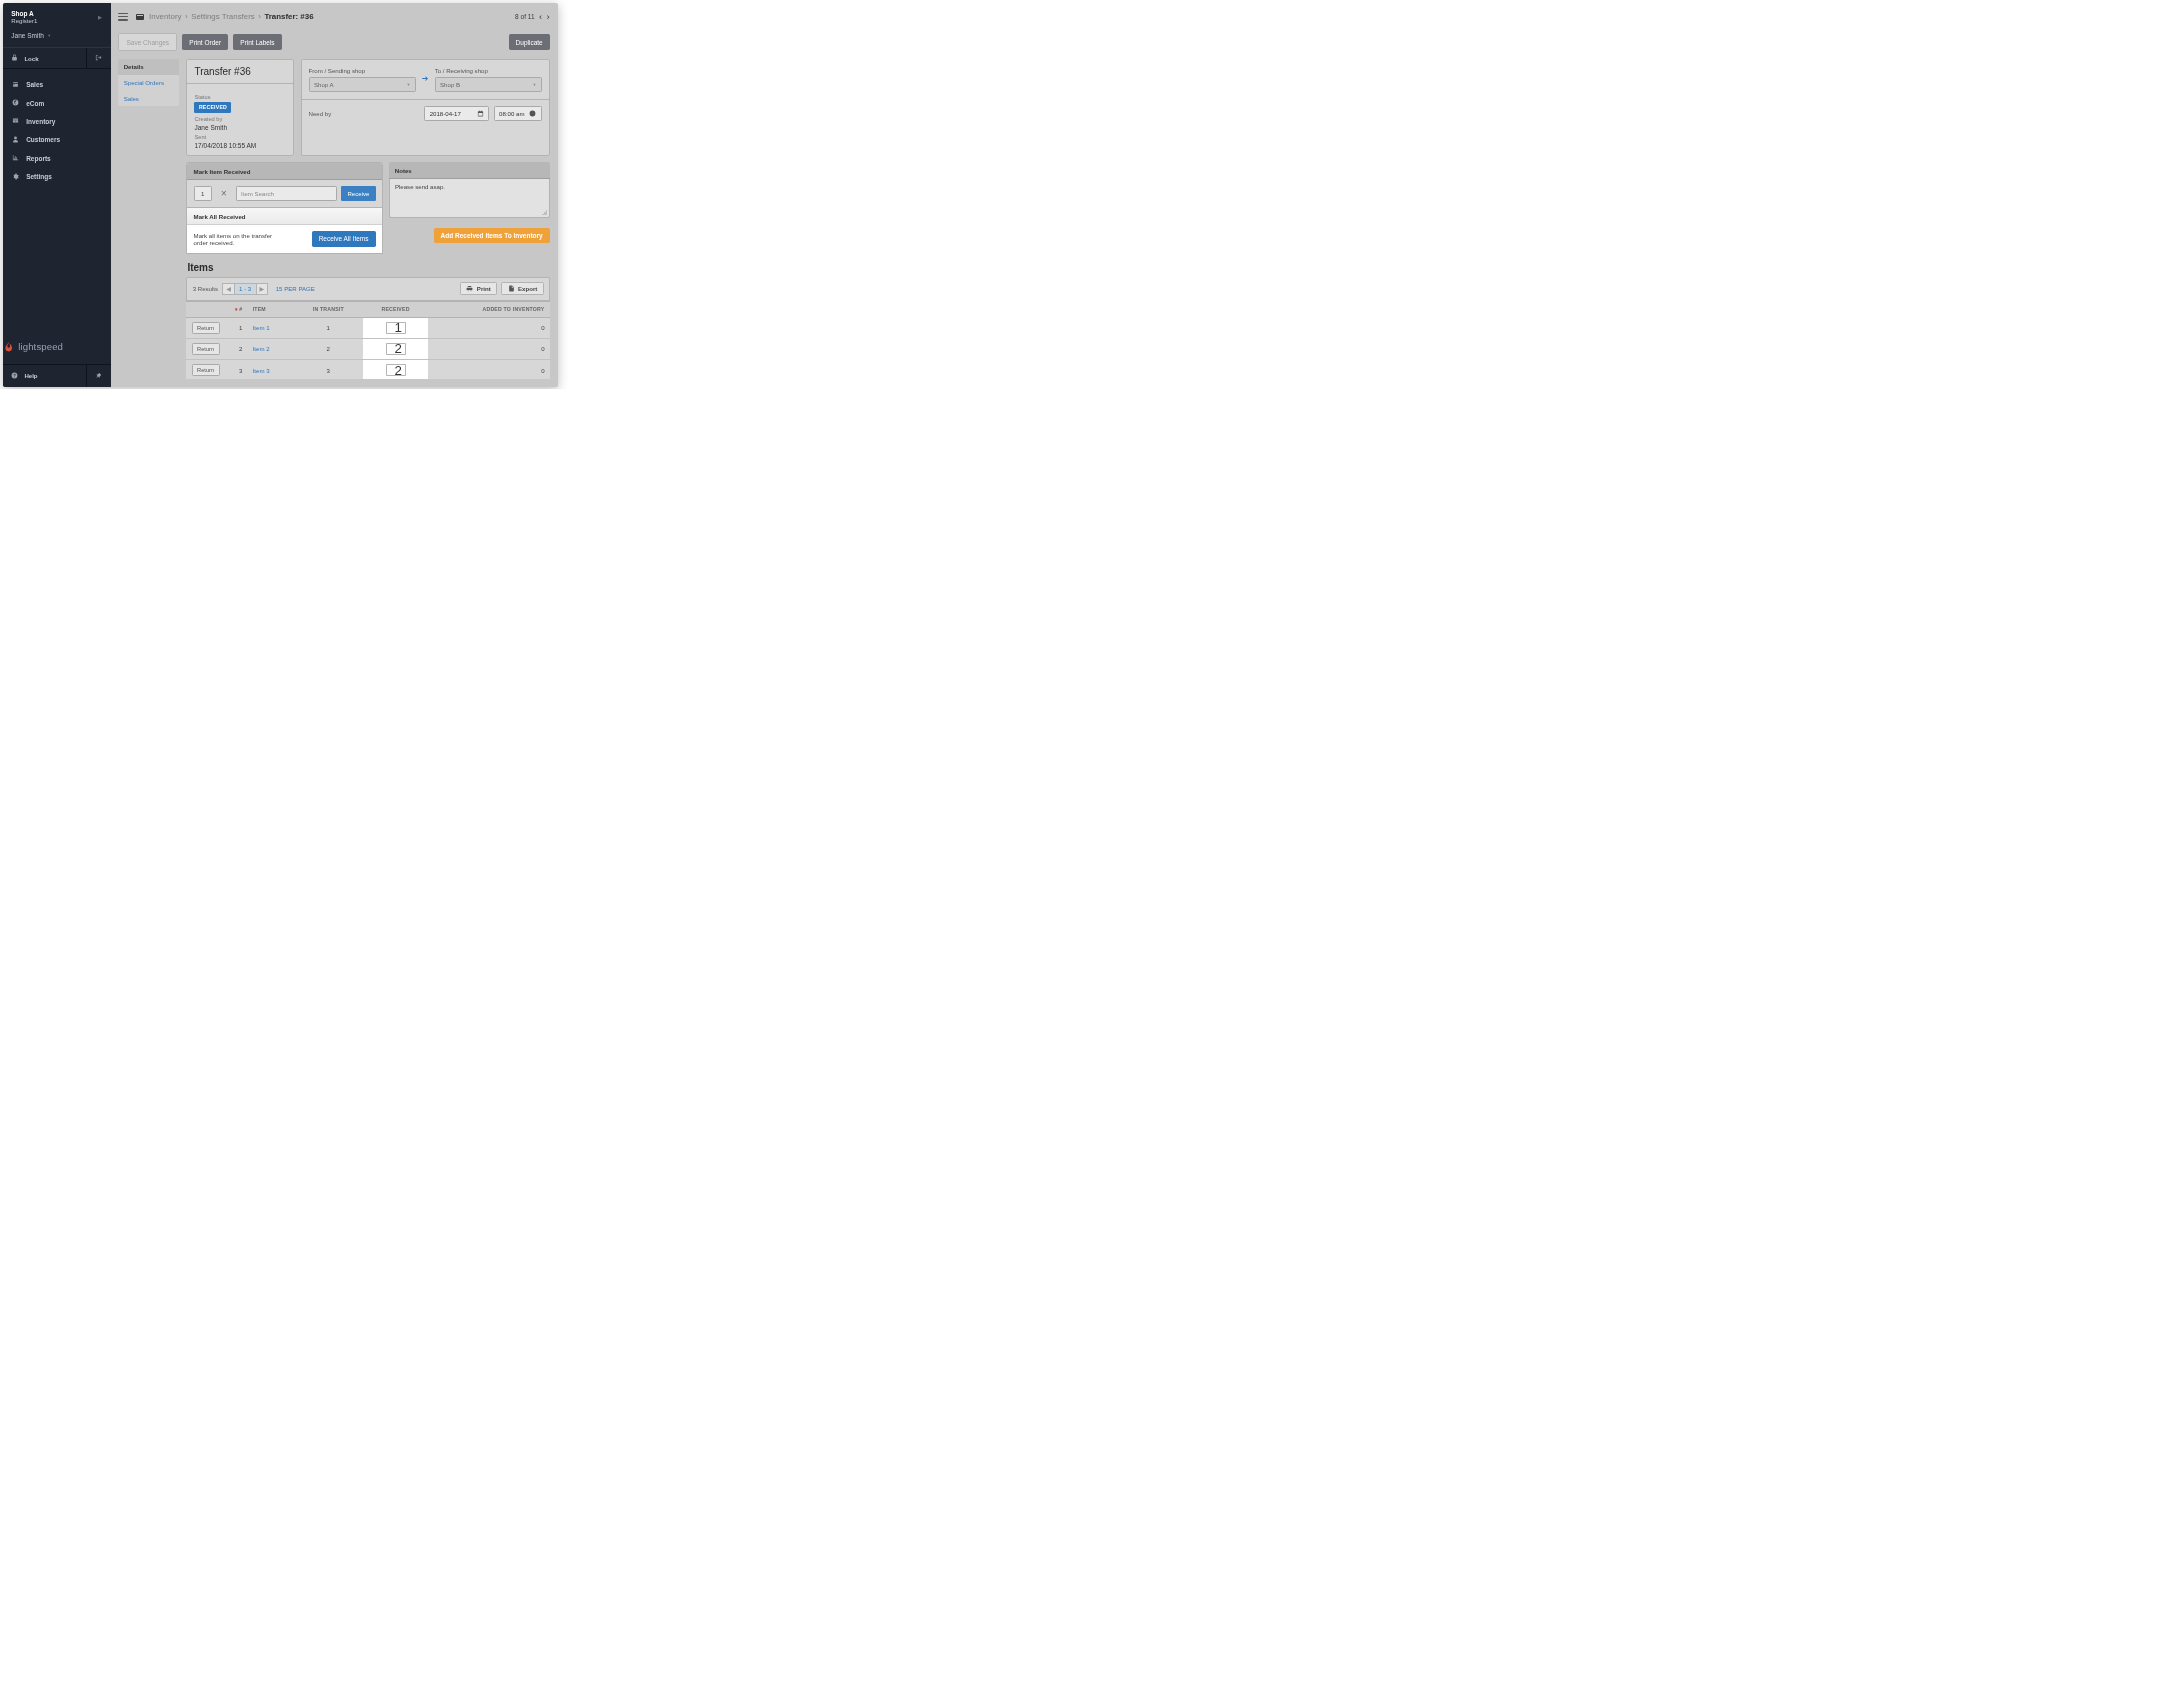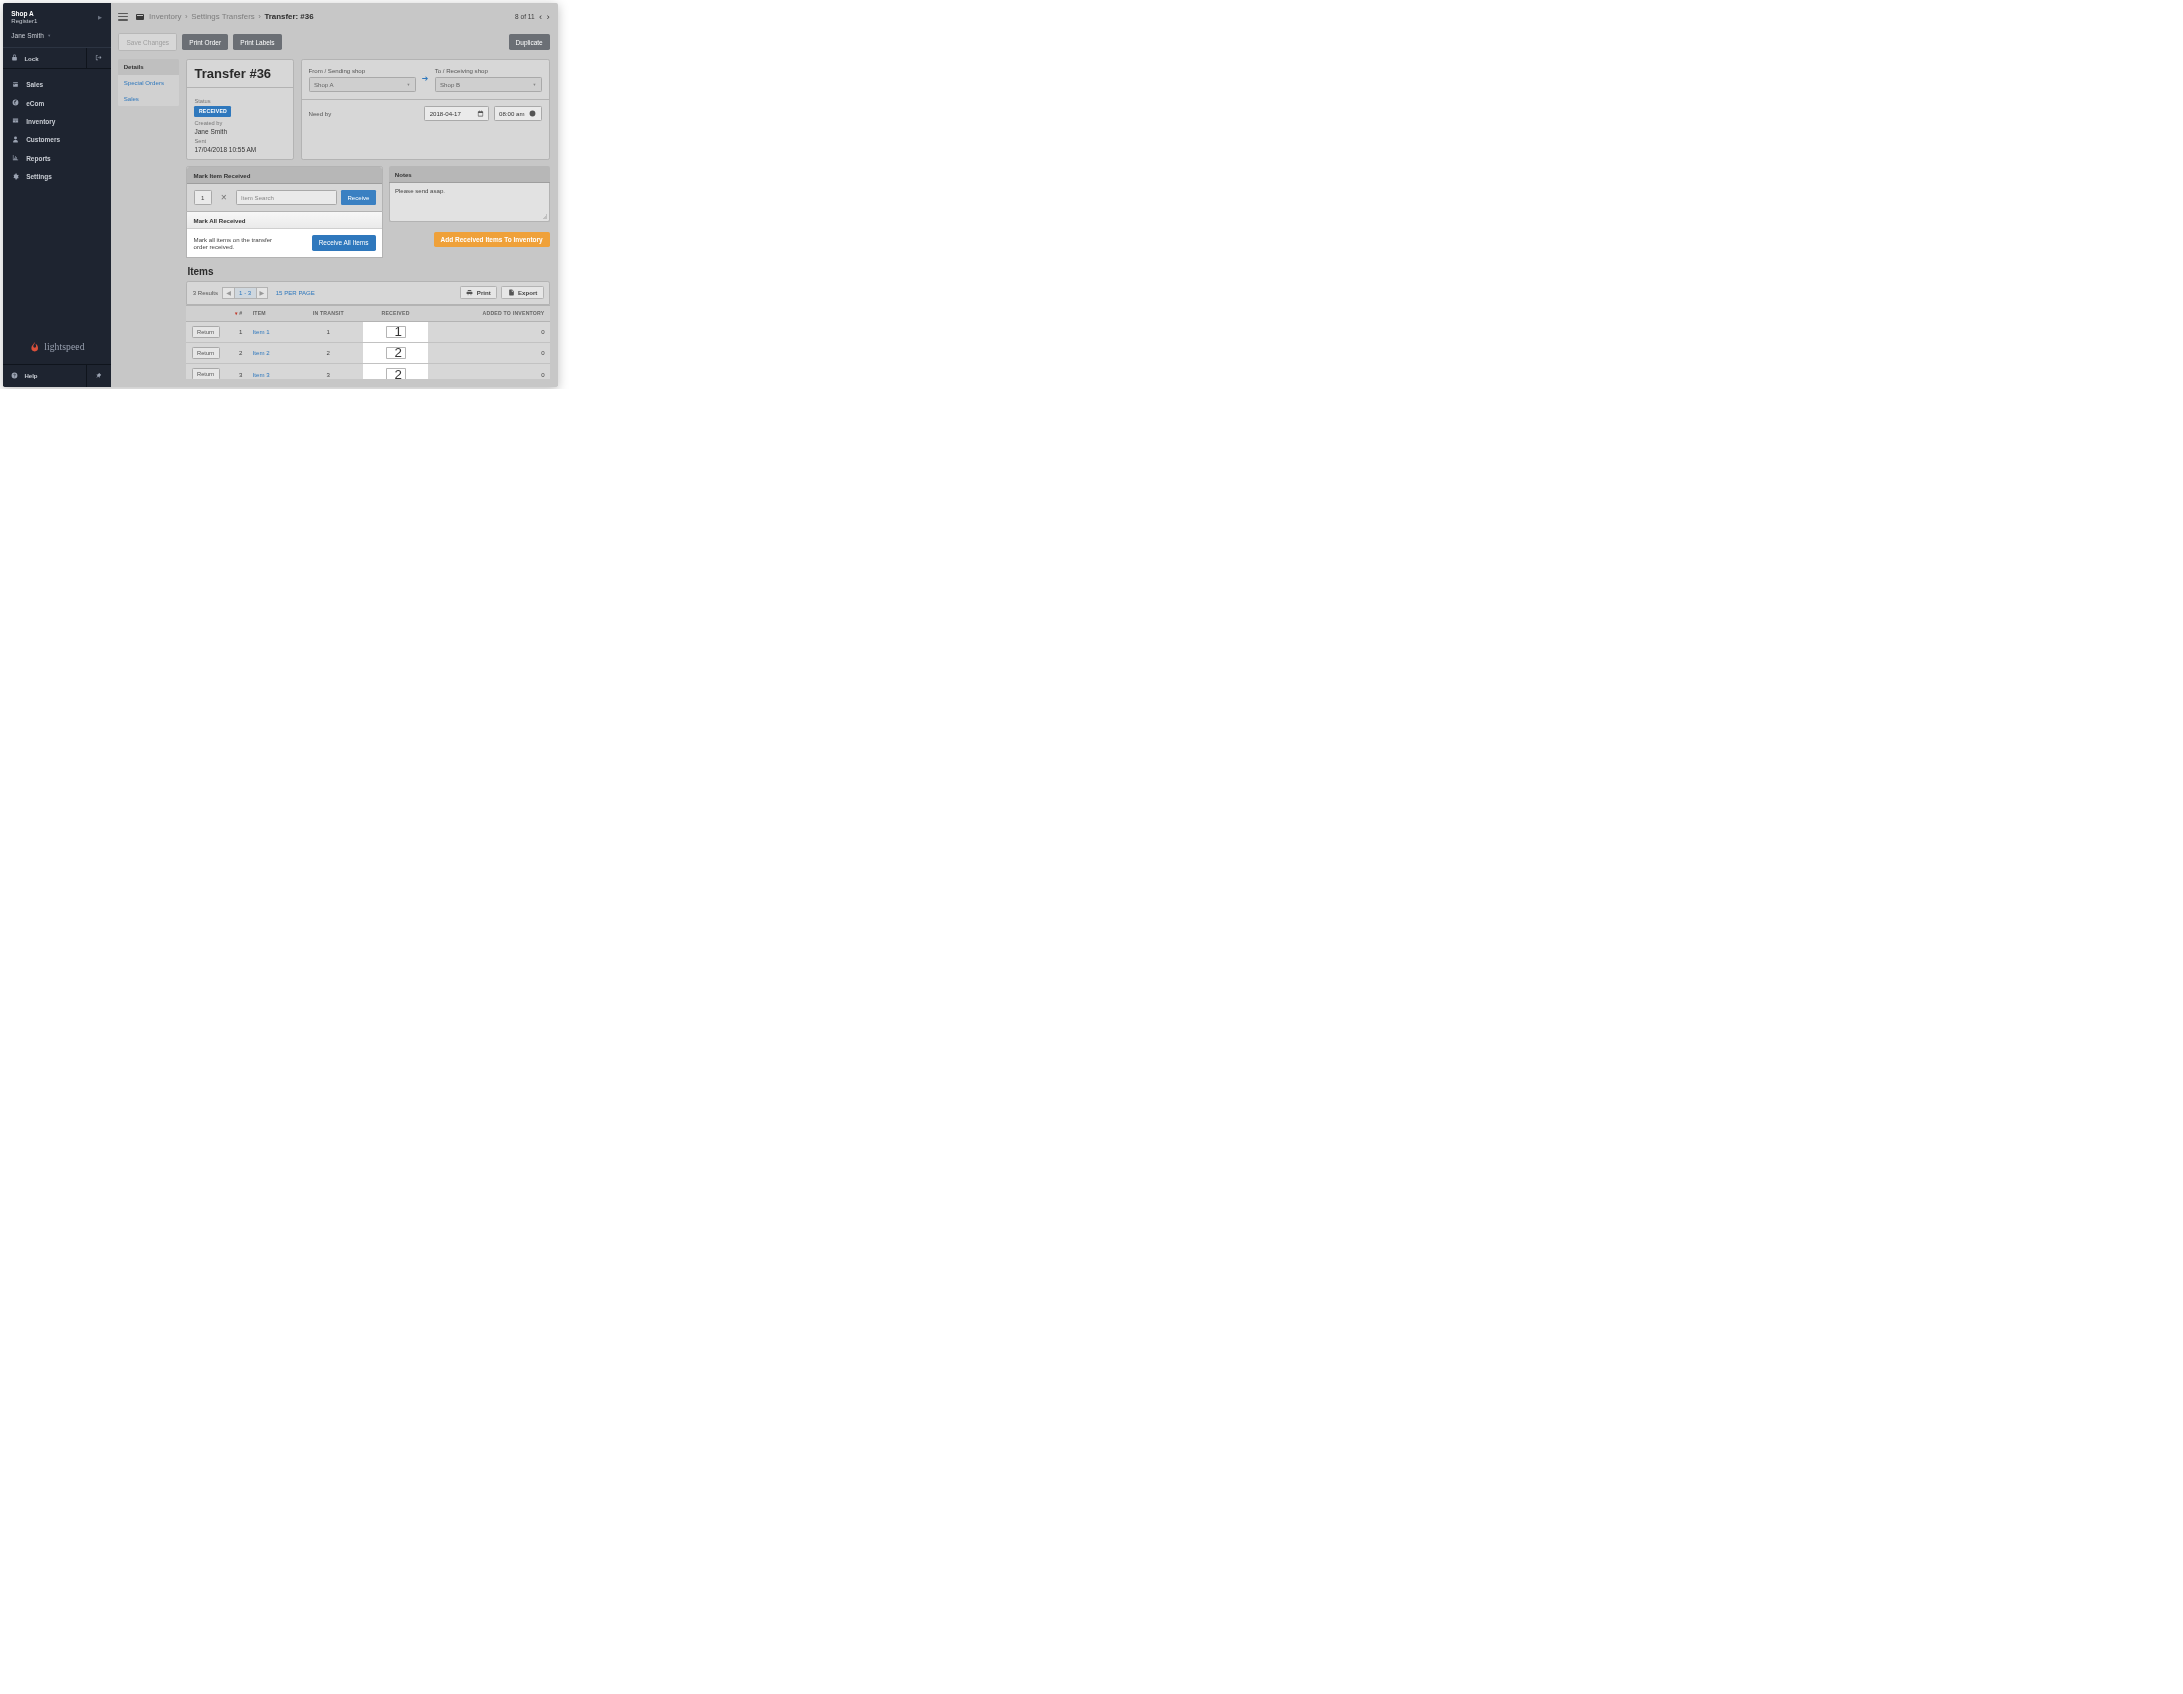--- a/index.html
+++ b/index.html
@@ -15,21 +15,21 @@
   .shop-row .chev { color:#6b7280; font-size:5.2px; }
   .user-row { padding: 4.4px 8.7px 7.9px 8.7px; font-size:6.5px; color:#c9cdd4; display:flex; align-items:center; gap:3.5px; }
   .user-row .tri { font-size:3.9px; color:#6b7280; }
   .lock-row { display:flex; align-items:stretch; border-top:0.4px solid #2c3442; border-bottom:0.4px solid #0f141c; }
   .lock-row .left { flex:1; display:flex; align-items:center; gap:6.1px; padding:6.1px 8.7px; }
   .lock-row .right { width:25px; display:flex; align-items:center; justify-content:center; border-left:0.4px solid #0f141c; }
   .nav ul { list-style:none; margin-top:6.1px; }
   .nav li { display:flex; align-items:center; gap:7px; padding:5.2px 8.7px; font-size:6.5px; }
   .nav .label { color:#c9cdd4; font-weight:600; }
   .nav .icon { width:7.9px; text-align:center; color:#9aa2b1; }
-  .brand { margin-top:auto; text-align:center; padding:11.4px 0;font-family:Liberation Serif, serif; }
+  .brand { margin-top:auto; text-align:left; padding:11.4px 0; }
   .brand .word { color:#9aa2b1; font-size:9.6px; letter-spacing:0.1px; }
   .brand .flame svg { width:11.4px; height:11.4px; vertical-align:-2.2px; margin-right:2.6px; }
   .help-row { display:flex; border-top:0.4px solid #0f141c; }
   .help-row .left { flex:1; display:flex; align-items:center; gap:6.1px; padding:7px 8.7px; }
   .help-row .right { width:25px; display:flex; align-items:center; justify-content:center; border-left:0.4px solid #0f141c; }
 
   
   .main { flex:1; background:#c7c7c7; display:flex; flex-direction:column; position:relative; }
   .topbar { height:28px; display:flex; align-items:center; padding:0 7.9px; color:#5a5a5a; }
   .hamburger { width:9.6px; height:7.9px; display:flex; flex-direction:column; justify-content:space-between; margin-right:7.9px; }
@@ -57,21 +57,21 @@
   .sub-tabs div { padding:4.4px 5.2px; font-size:6.1px; }
   .sub-tabs .active { background:#bfbfbf; color:#333; font-weight:700; }
   .sub-tabs .link { color:#2f78bd; }
 
   .col-main { flex:1; display:flex; flex-direction:column; gap:6.1px; overflow:auto; }
 
   .row1 { display:flex; gap:6.1px; }
   .panel { background:#d7d7d7; border:0.4px solid #b3b3b3; border-radius:2.2px; }
   .panel .inner { padding:6.1px 7px; }
   .transfer-card { width:108px; }
-  .transfer-card h3 { font-size:13px; color:#2a2a2a; font-weight:700; padding:6.1px 7px; border-bottom:0.4px solid #b3b3b3; }
+  .transfer-card h3 { font-size:10px; color:#2a2a2a; font-weight:400; padding:6.1px 7px; border-bottom:0.4px solid #b3b3b3; }
   .meta .label { color:#777; font-size:5.7px; margin-top:3.5px; }
   .meta .val { color:#333; font-size:6.5px; margin-top:1.7px; }
   .badge { display:inline-block; background:#2f78bd; color:#fff; font-weight:700; font-size:5.2px; letter-spacing:0.2px; padding:2.2px 4.4px; border-radius:1.3px; margin-top:2.6px; }
 
   .ship-card { flex:1; }
   .ship-top { display:flex; gap:7.9px; padding:7px; border-bottom:0.4px solid #b3b3b3; align-items:flex-end; }
   .ship-top .col { flex:1; }
   .ship-top .lbl { color:#555; font-size:6.1px; margin-bottom:3.5px; }
   .select-mock { height:15px; border:0.4px solid #a9a9a9; border-radius:1.3px; background:#cfcfcf; display:flex; align-items:center; padding:0 4.4px; justify-content:space-between; color:#666; }
   .select-mock .tri { font-size:3.9px; color:#888; }

